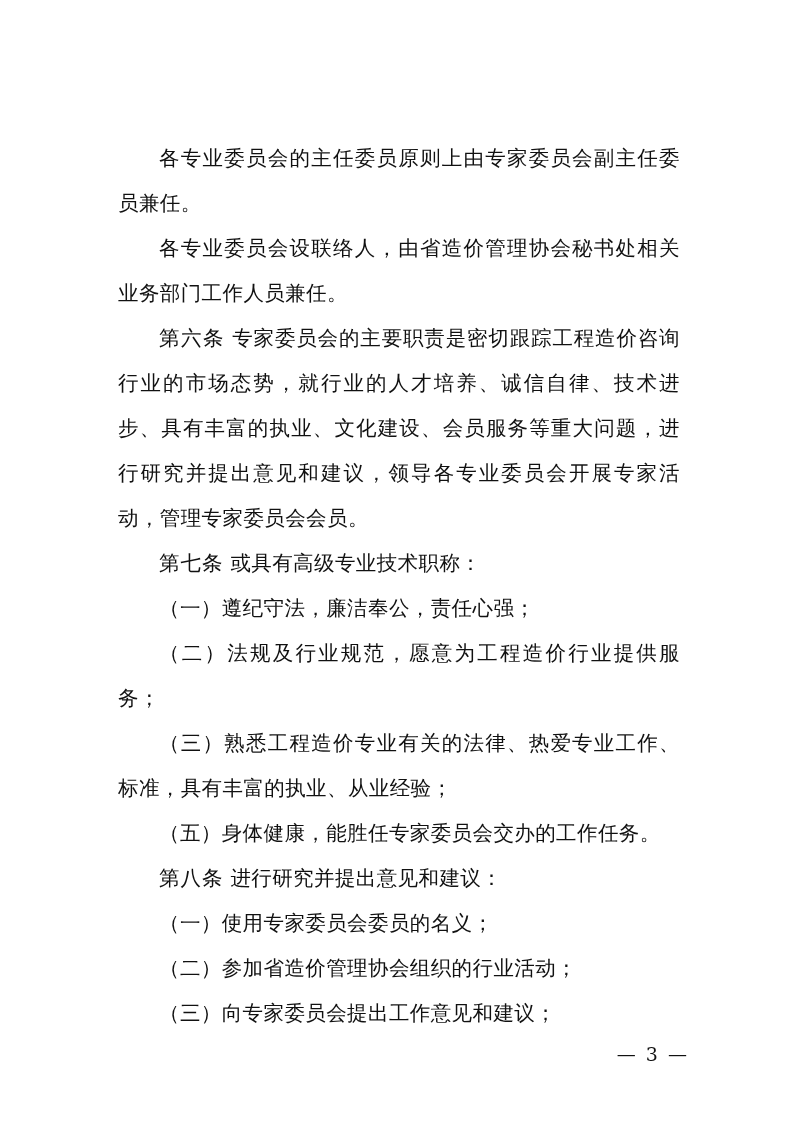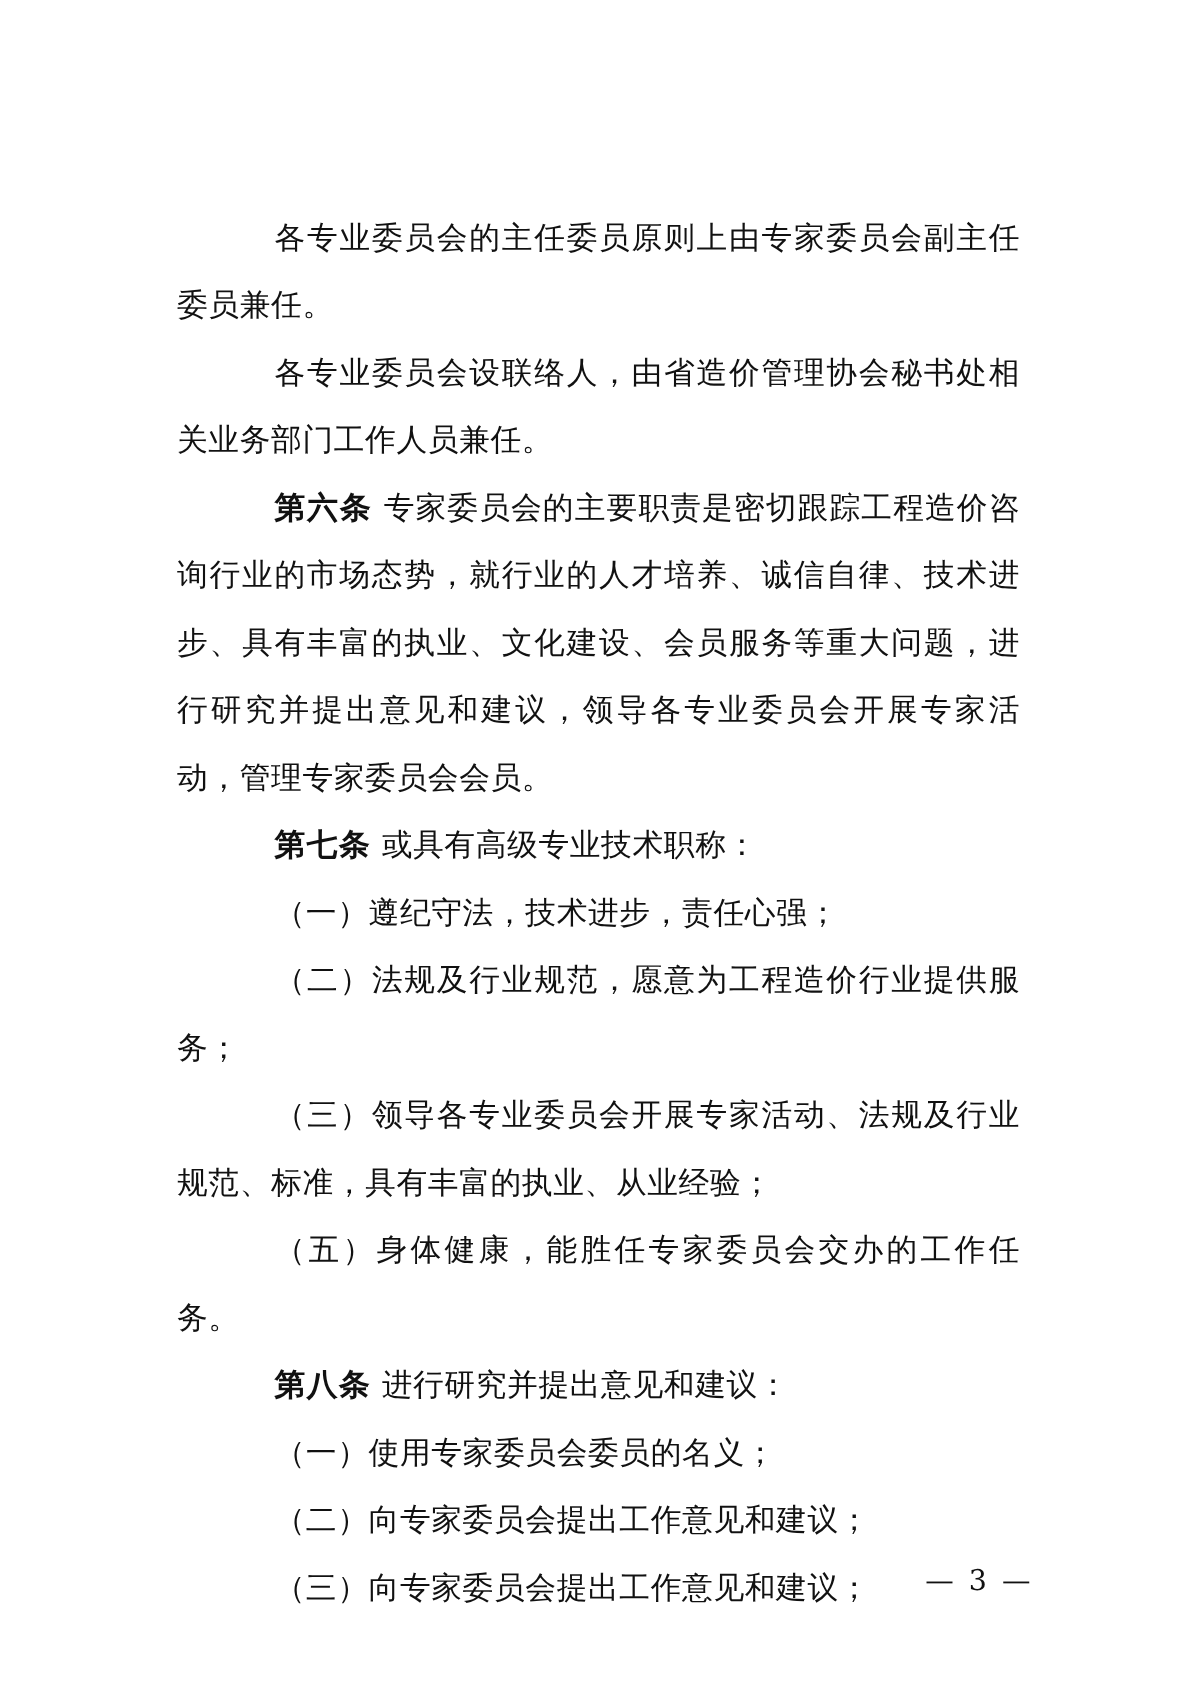--- a/index.html
+++ b/index.html
@@ -29,23 +29,22 @@
     font-size: 20.5px;
     line-height: 45px;
     text-align: justify;
     text-justify: inter-ideograph;
     letter-spacing: 0.4px;
     margin: 0;
     text-indent: 2em;
     font-weight: 400;
   }
   .para .art {
-    font-weight: bold;
+    font-weight: normal;
     letter-spacing: 1px;
-    margin-left: 24px;
   }
   .para .after-art {
     letter-spacing: 0.4px;
   }
   .footer {
     position: absolute;
     right: 104px;
     bottom: 57px;
     font-size: 19px;
     letter-spacing: 2px;
@@ -69,46 +68,46 @@
 
     <p class="para">
       <span class="art">第六条</span>&nbsp;<span class="after-art">专家委员会的主要职责是密切跟踪工程造价咨询行业的市场态势，就行业的人才培养、诚信自律、技术进步、具有丰富的执业、文化建设、会员服务等重大问题，进行研究并提出意见和建议，领导各专业委员会开展专家活动，管理专家委员会会员。</span>
     </p>
 
     <p class="para">
       <span class="art">第七条</span>&nbsp;<span class="after-art">或具有高级专业技术职称：</span>
     </p>
 
     <p class="para">
-      <span class="art"></span><span class="after-art">（一）遵纪守法，技术进步，责任心强；</span>
+      <span class="art"></span><span class="after-art">（一）遵纪守法，廉洁奉公，责任心强；</span>
     </p>
 
     <p class="para">
       <span class="art"></span><span class="after-art">（二）法规及行业规范，愿意为工程造价行业提供服务；</span>
     </p>
 
     <p class="para">
-      <span class="art"></span><span class="after-art">（三）领导各专业委员会开展专家活动、法规及行业规范、标准，具有丰富的执业、从业经验；</span>
+      <span class="art"></span><span class="after-art">（三）熟悉工程造价专业有关的法律、热爱专业工作、标准，具有丰富的执业、从业经验；</span>
     </p>
 
 
     <p class="para">
       <span class="art"></span><span class="after-art">（五）身体健康，能胜任专家委员会交办的工作任务。</span>
     </p>
 
     <p class="para">
       <span class="art">第八条</span>&nbsp;<span class="after-art">进行研究并提出意见和建议：</span>
     </p>
 
     <p class="para">
       <span class="art"></span><span class="after-art">（一）使用专家委员会委员的名义；</span>
     </p>
 
     <p class="para">
-      <span class="art"></span><span class="after-art">（二）向专家委员会提出工作意见和建议；</span>
+      <span class="art"></span><span class="after-art">（二）参加省造价管理协会组织的行业活动；</span>
     </p>
 
     <p class="para">
       <span class="art"></span><span class="after-art">（三）向专家委员会提出工作意见和建议；</span>
     </p>
 
   </div>
 
   <div class="footer">— 3 —</div>
 </div>

